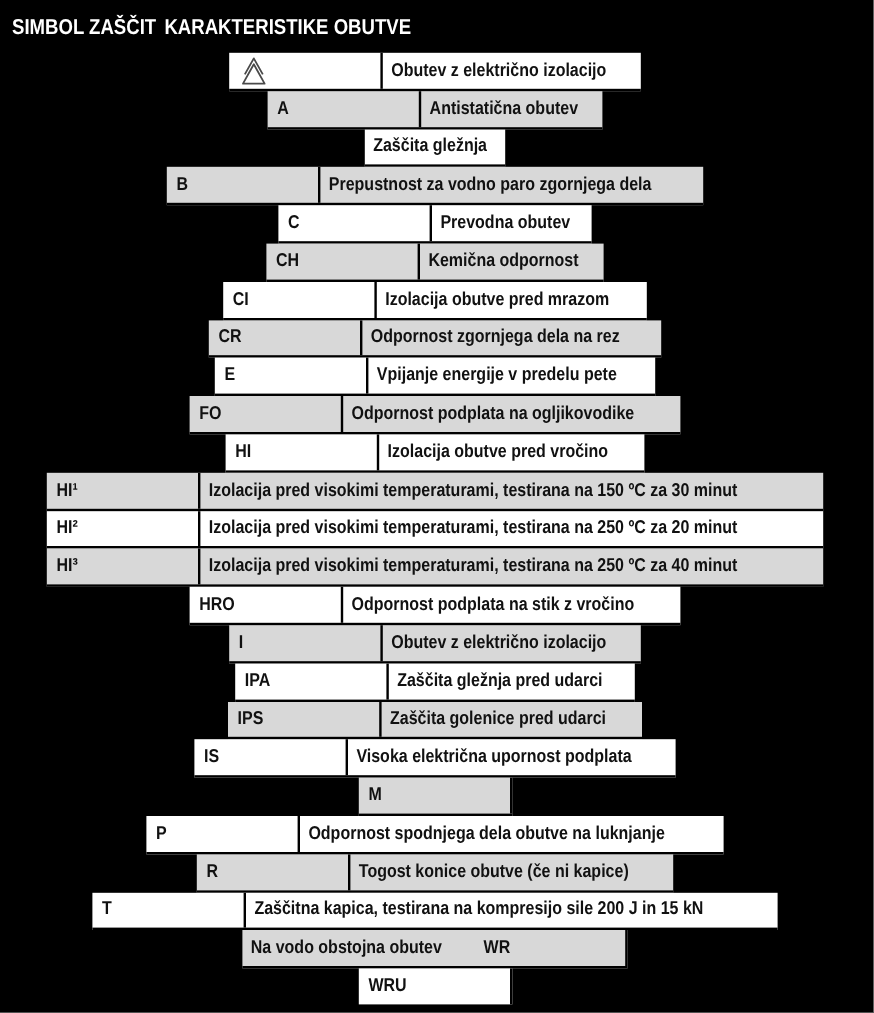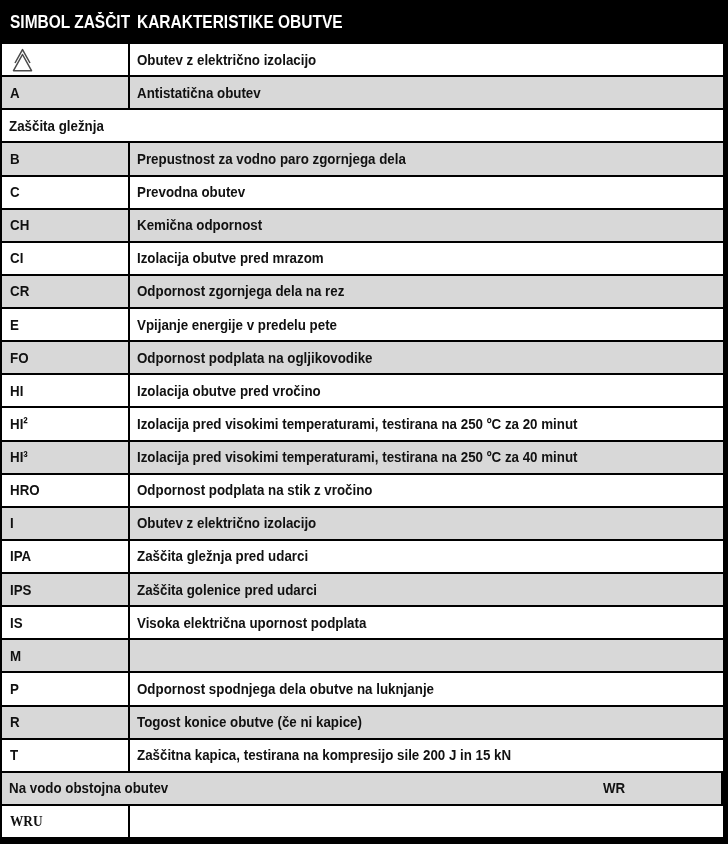--- a/index.html
+++ b/index.html
@@ -17,24 +17,24 @@
     display:flex; align-items:center;
     background:var(--header-bg,#000);
     color:var(--header-text,#fff);
   }
   .htxt {
     display:inline-block;
     transform:scaleX(.86); transform-origin:0 50%;
     font-weight:700; font-size:18px; white-space:nowrap;
   }
 
-  .tbody { flex:1; display:flex; flex-direction:column; }
+  .tbody { flex:1; display:flex; flex-direction:column;align-items:center; }
 
   .row { flex:1; display:flex; border-bottom:2px solid var(--border,#000); }
-  .row:last-child { border-bottom:none;font-family:Liberation Serif, serif; }
+  .row:last-child { border-bottom:none; }
   .row.plain { background:var(--row-bg,#fff); }
   .row.alt   { background:var(--alt-bg,#d8d8d8); }
 
   .cell { display:flex; align-items:center; overflow:hidden; }
   .c1 { width:128px; flex:0 0 128px; padding-left:8px; }
   .row .c1 { border-right:2px solid var(--border,#000); }
   .c2 { flex:1; padding-left:7px; }
 
   .txt {
     display:inline-block;
@@ -163,20 +163,29 @@
   <div class="row plain">
     <div class="cell c1">
 
       <span class="txt">HI</span>
     </div>
     <div class="cell c2">
       <span class="txt">Izolacija obutve pred vročino</span>
     </div>
   </div>
 
+  <div class="row alt">
+    <div class="cell c1">
+
+      <span class="txt">HI¹</span>
+    </div>
+    <div class="cell c2">
+      <span class="txt">Izolacija pred visokimi temperaturami, testirana na 150 ºC za 30 minut</span>
+    </div>
+  </div>
 
   <div class="row plain">
     <div class="cell c1">
 
       <span class="txt">HI²</span>
     </div>
     <div class="cell c2">
       <span class="txt">Izolacija pred visokimi temperaturami, testirana na 250 ºC za 20 minut</span>
     </div>
   </div>

